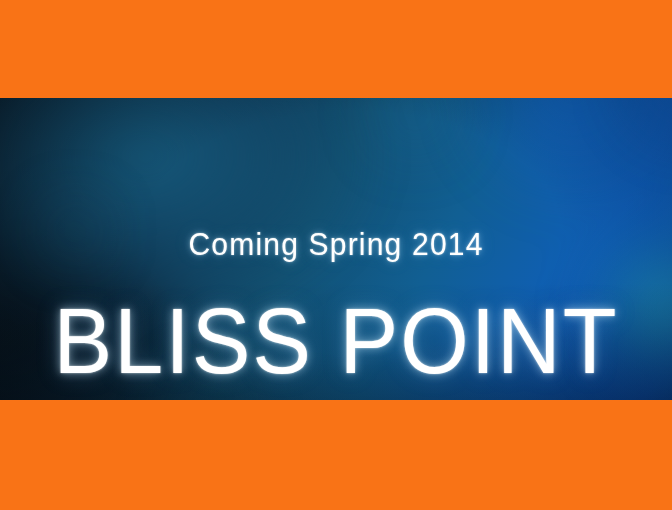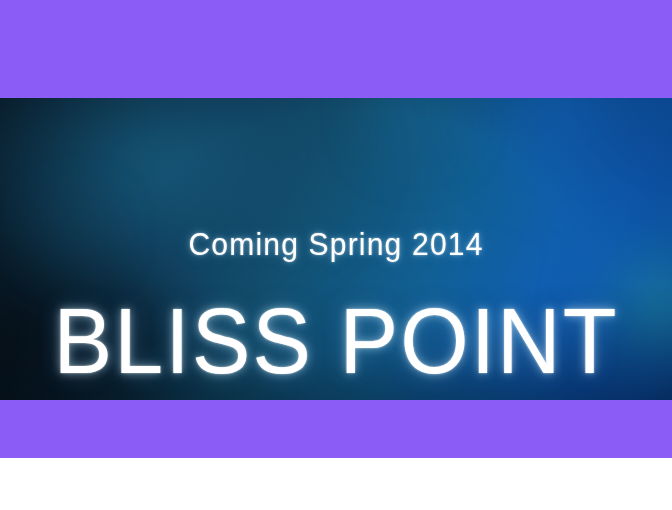--- a/index.html
+++ b/index.html
@@ -11,22 +11,22 @@
   body {
     width: 672px;
     height: 510px;
     overflow: hidden;
     font-family: "Liberation Sans", sans-serif;
   }
 
   #canvas {
     position: relative;
     width: 672px;
-    height: 458px;
-    background: #8b5cf6;
+    height: 510px;
+    background: #f97316;
   }
 
   
   #banner {
     position: absolute;
     left: 0;
     top: 98px;
     width: 672px;
     height: 302px;
     overflow: hidden;

